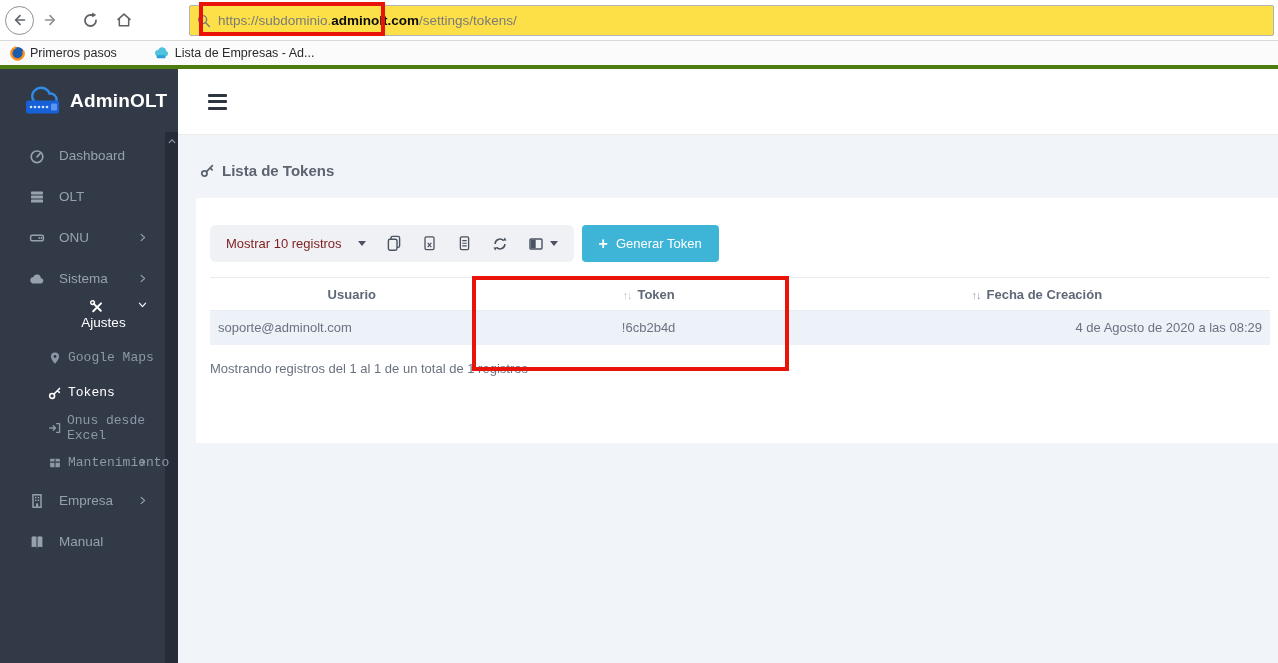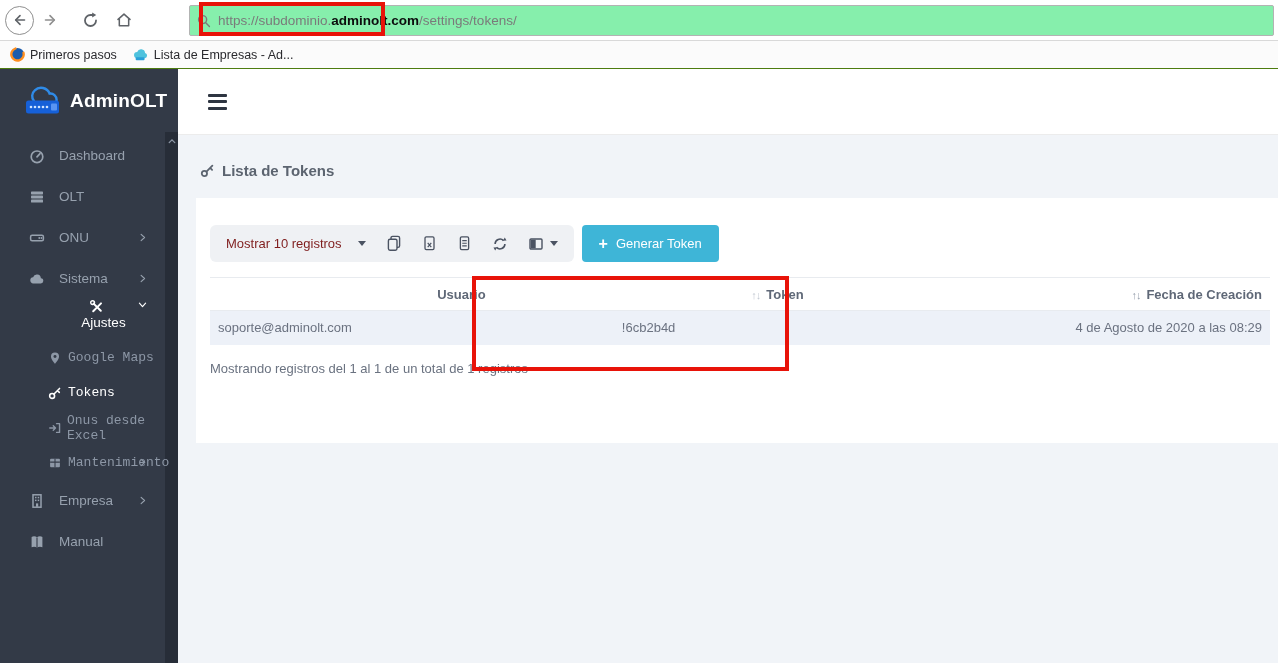--- a/index.html
+++ b/index.html
@@ -10,27 +10,27 @@
   
   .browser-toolbar { position:absolute; left:0; top:0; width:1278px; height:41px;
     background:#fff; border-bottom:1px solid #d9d9d9; display:flex; align-items:center; }
   .nav-btn { display:flex; align-items:center; justify-content:center; cursor:pointer; }
   .back-circle { width:29px; height:29px; border:1px solid #8f8f8f; border-radius:50%;
     margin-left:5px; }
   .fwd { width:26px; height:26px; margin-left:3px; }
   .reload { width:26px; height:26px; margin-left:14px; }
   .home { width:26px; height:26px; margin-left:8px; }
   .url-bar { position:absolute; left:189px; top:5px; width:1085px; height:31px;
-    background:#86efac; border:1px solid #b3b3b3; border-radius:2px; display:flex;
+    background:#fde047; border:1px solid #b3b3b3; border-radius:2px; display:flex;
     align-items:center; padding-left:7px; }
   .url-text { font-size:13.5px; color:#7a7a7a; margin-left:7px; white-space:nowrap; }
   .url-domain { color:#0c0c0d; font-weight:bold; }
 
   .bookmarks-bar { position:absolute; left:0; top:41px; width:1278px; height:28px;
-    background:#fbfbfb; border-bottom:1px solid #4d7c0f; display:flex; align-items:center; }
+    background:#fbfbfb; border-bottom:4px solid #4d7c0f; display:flex; align-items:center;gap:21px; }
   .bookmark { display:flex; align-items:center; gap:5px; margin-left:10px; cursor:pointer; }
   .bookmark span.lbl { font-size:12.5px; color:#2a2a2e; }
 
   
   .app { position:absolute; left:0; top:69px; width:1278px; height:594px; display:flex; }
 
   .sidebar { position:relative; width:178px; height:594px; background:#333a47; flex:none; }
   .brand { height:63px; display:flex; align-items:center; padding-left:24px; cursor:pointer; }
   .brand-text { color:#fff; font-size:19px; font-weight:bold; letter-spacing:.2px; }
   .side-scroll { position:absolute; right:0; top:63px; bottom:0; width:13px; background:#272d38; cursor:pointer; }
@@ -65,21 +65,21 @@
   .show-entries { display:flex; align-items:center; gap:16px; font-size:13px; color:#7f1d1d; cursor:pointer; }
   .caret { width:0; height:0; border-left:4px solid transparent; border-right:4px solid transparent;
     border-top:5px solid #4b5362; }
   .icon-btn { margin-left:20px; display:flex; align-items:center; cursor:pointer; }
   .btn-generate { margin-left:8px; height:37px; background:#3eb5d7; color:#fff;
     border:none; border-radius:4px; font-size:13px; padding:0 17px; display:flex;
     align-items:center; gap:8px; cursor:pointer; font-family:"Liberation Sans", sans-serif; }
   .btn-generate .plus { font-size:16px; font-weight:bold; }
 
   table.tokens { width:1060px; margin-top:15px; border-collapse:collapse; table-layout:fixed; }
-  table.tokens th { font-size:13px; color:#5f6877; text-align:right; font-weight:bold;
+  table.tokens th { font-size:13px; color:#5f6877; text-align:center; font-weight:bold;
     height:33px; padding-left:8px; border-top:1px solid #e8ebef; border-bottom:1px solid #e8ebef; cursor:pointer;margin-left:44px; }
   table.tokens td { font-size:13px; color:#6b7280; height:34px; padding-left:8px; }
   tr.data-row { background:#edf1f8; }
   .col-user { width:26%; } .col-token { width:30%; } .col-date { width:44%; }
   th.h-date, td.c-date { text-align:right; padding-right:8px; }
   td.c-token { text-align:center; }
   .sort-glyph { font-size:11px; color:#97a0ad; letter-spacing:-1px; margin-right:6px; font-weight:normal; }
   .sort-faint { color:#c2c9d2; }
   .table-info { margin-top:16px; font-size:13px; color:#6a7280; }
 

